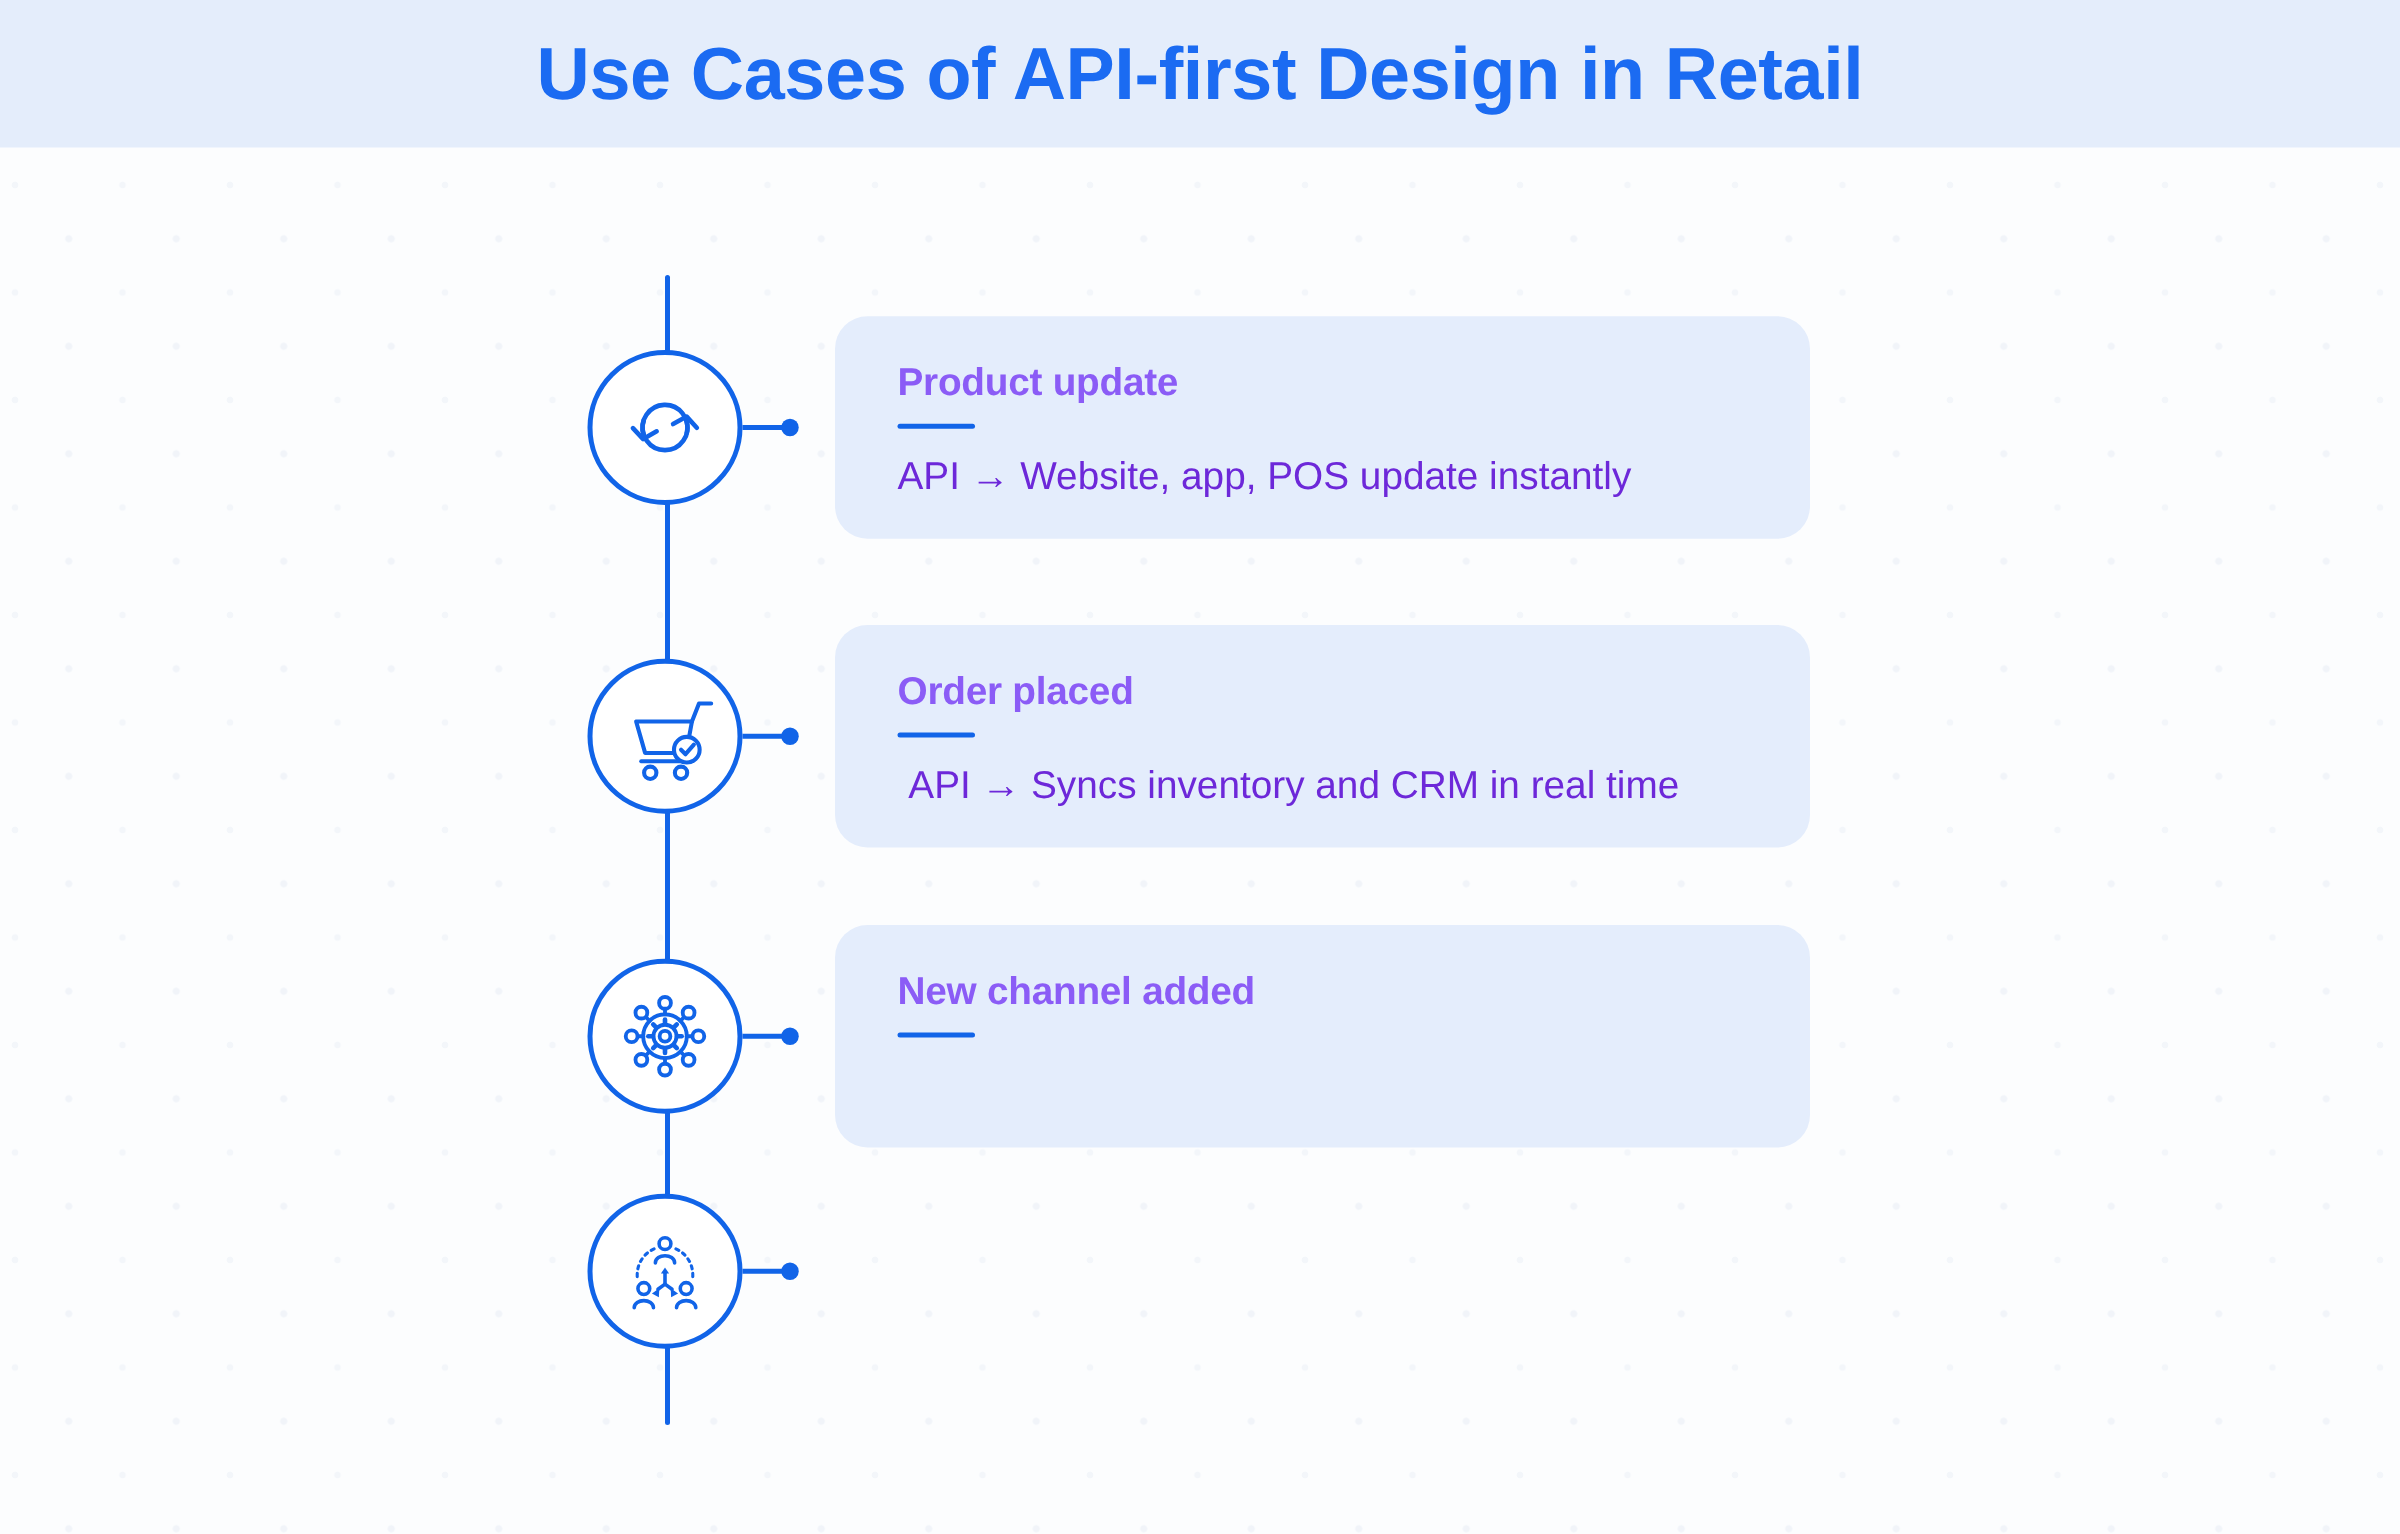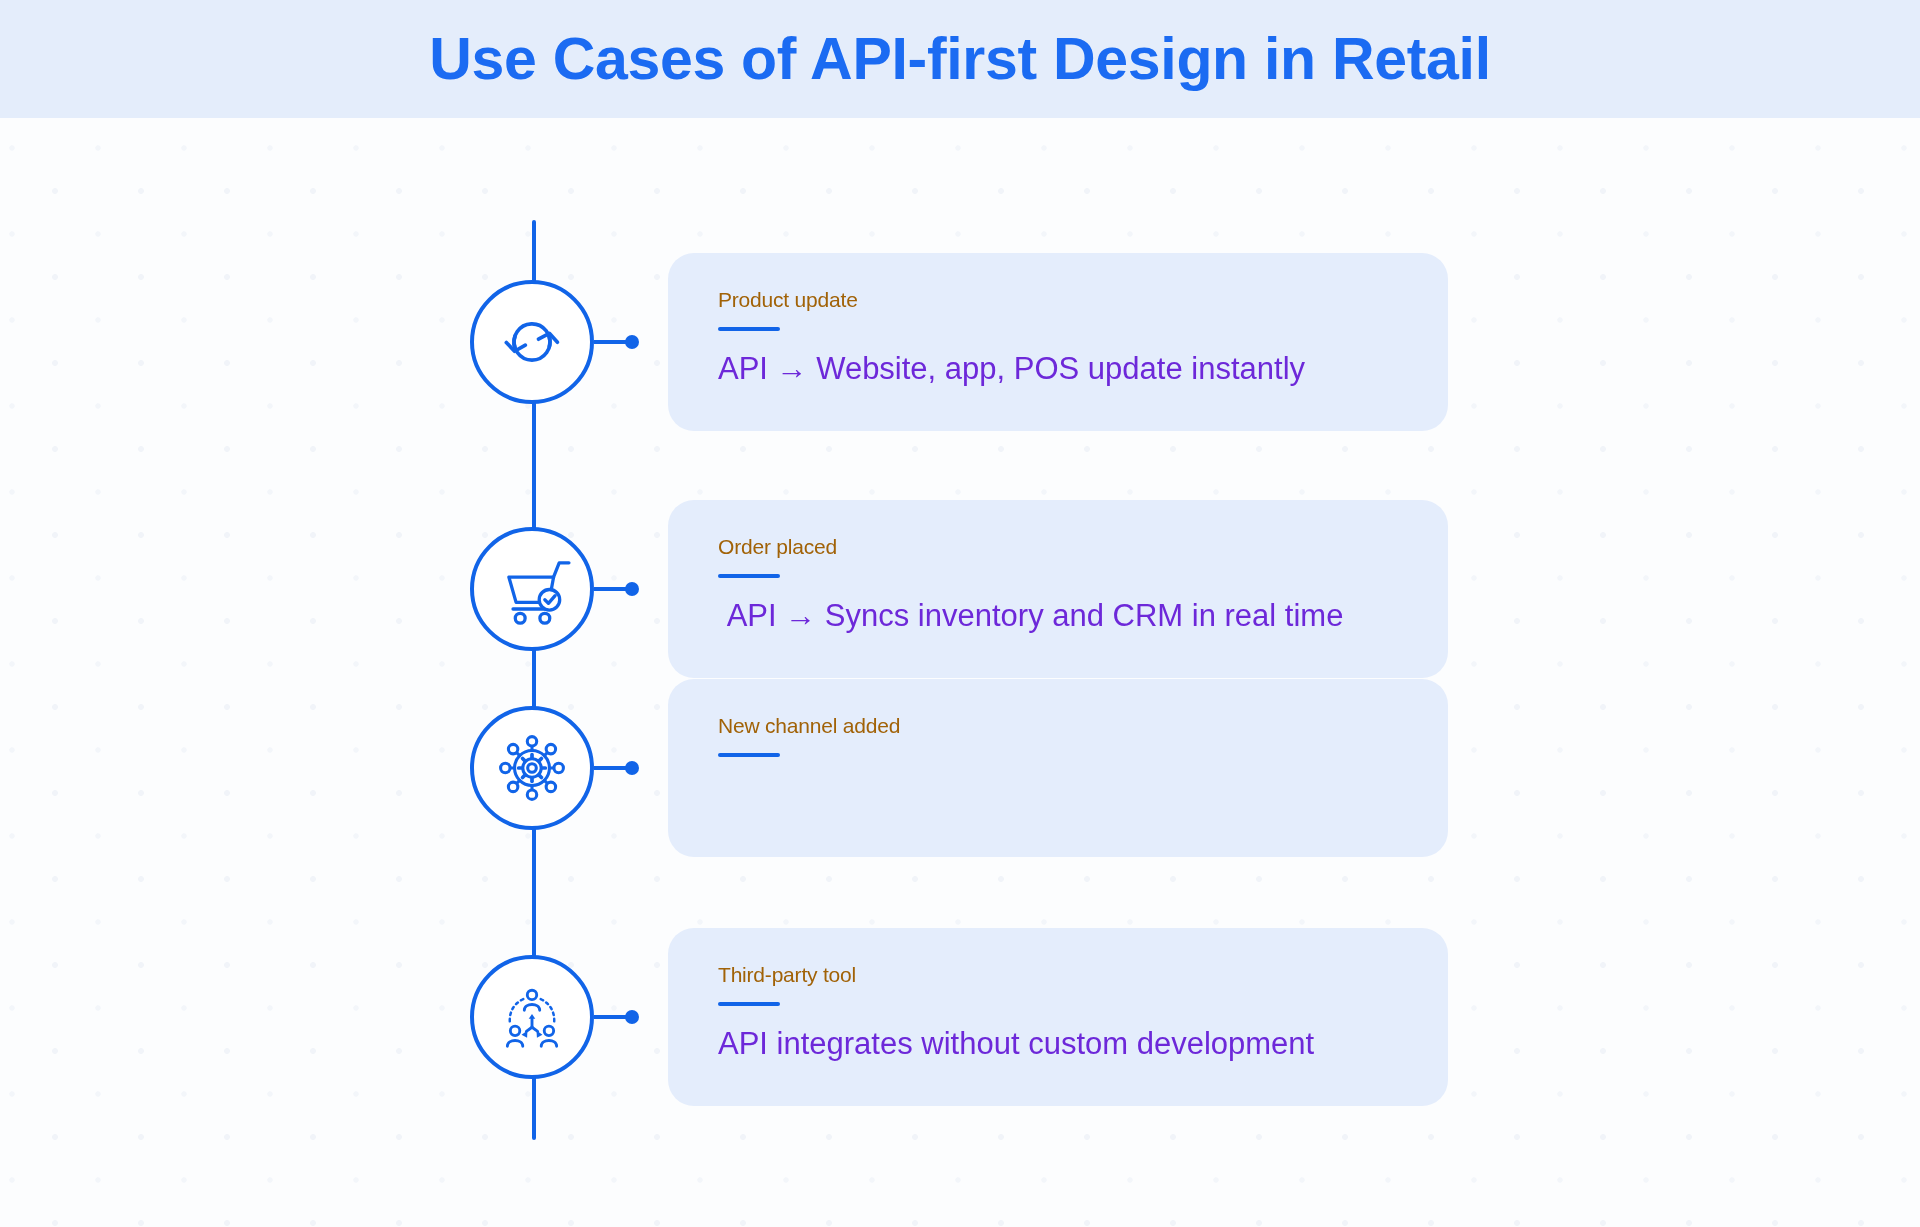--- a/index.html
+++ b/index.html
@@ -52,21 +52,21 @@
   .item {
     position: absolute;
     left: 470px;
     height: 178px;
     display: flex;
     align-items: center;
     z-index: 2;
   }
   .item-1 { top: 253px; }
   .item-2 { top: 500px; }
-  .item-3 { top: 679px; }
+  .item-3 { top: 740px; }
   .item-4 { top: 928px; }
   .node {
     width: 116px;
     height: 116px;
     border: 4px solid #1164e8;
     border-radius: 50%;
     background: #ffffff;
     display: flex;
     align-items: center;
     justify-content: center;
@@ -95,24 +95,24 @@
   .card {
     margin-left: 40px;
     width: 780px;
     height: 178px;
     box-sizing: border-box;
     background: #e4edfc;
     border-radius: 26px;
     padding: 34px 50px 0 50px;
   }
   .card-title {
-    font-size: 21px;
-    font-weight: 400;
+    font-size: 31px;
+    font-weight: 700;
     letter-spacing: -0.2px;
-    color: #a16207;
+    color: #8b5cf6;
     line-height: 1.2;
   }
   .rule {
     width: 62px;
     height: 4px;
     border-radius: 2px;
     background: #1164e8;
     margin-top: 15px;
   }
   .card-desc {
@@ -244,20 +244,15 @@
           <g stroke-width="2.4" stroke-dasharray="2.5 3.6">
             <path d="M 29.5 20.5 C 19 25.5 15.5 35 16.5 44"></path>
             <path d="M 46.5 20.5 C 57 25.5 60.5 35 59.5 44"></path>
           </g>
         </svg>
       </span>
     </div>
     <div class="connector">
         <span class="dot"></span>
       </div>
-    <div class="card">
-      <div class="card-title">Third-party tool</div>
-      <div class="rule"></div>
-      <div class="card-desc">API integrates without custom development</div>
-    </div>
   </div>
 
 </div>
 
 </body></html>

